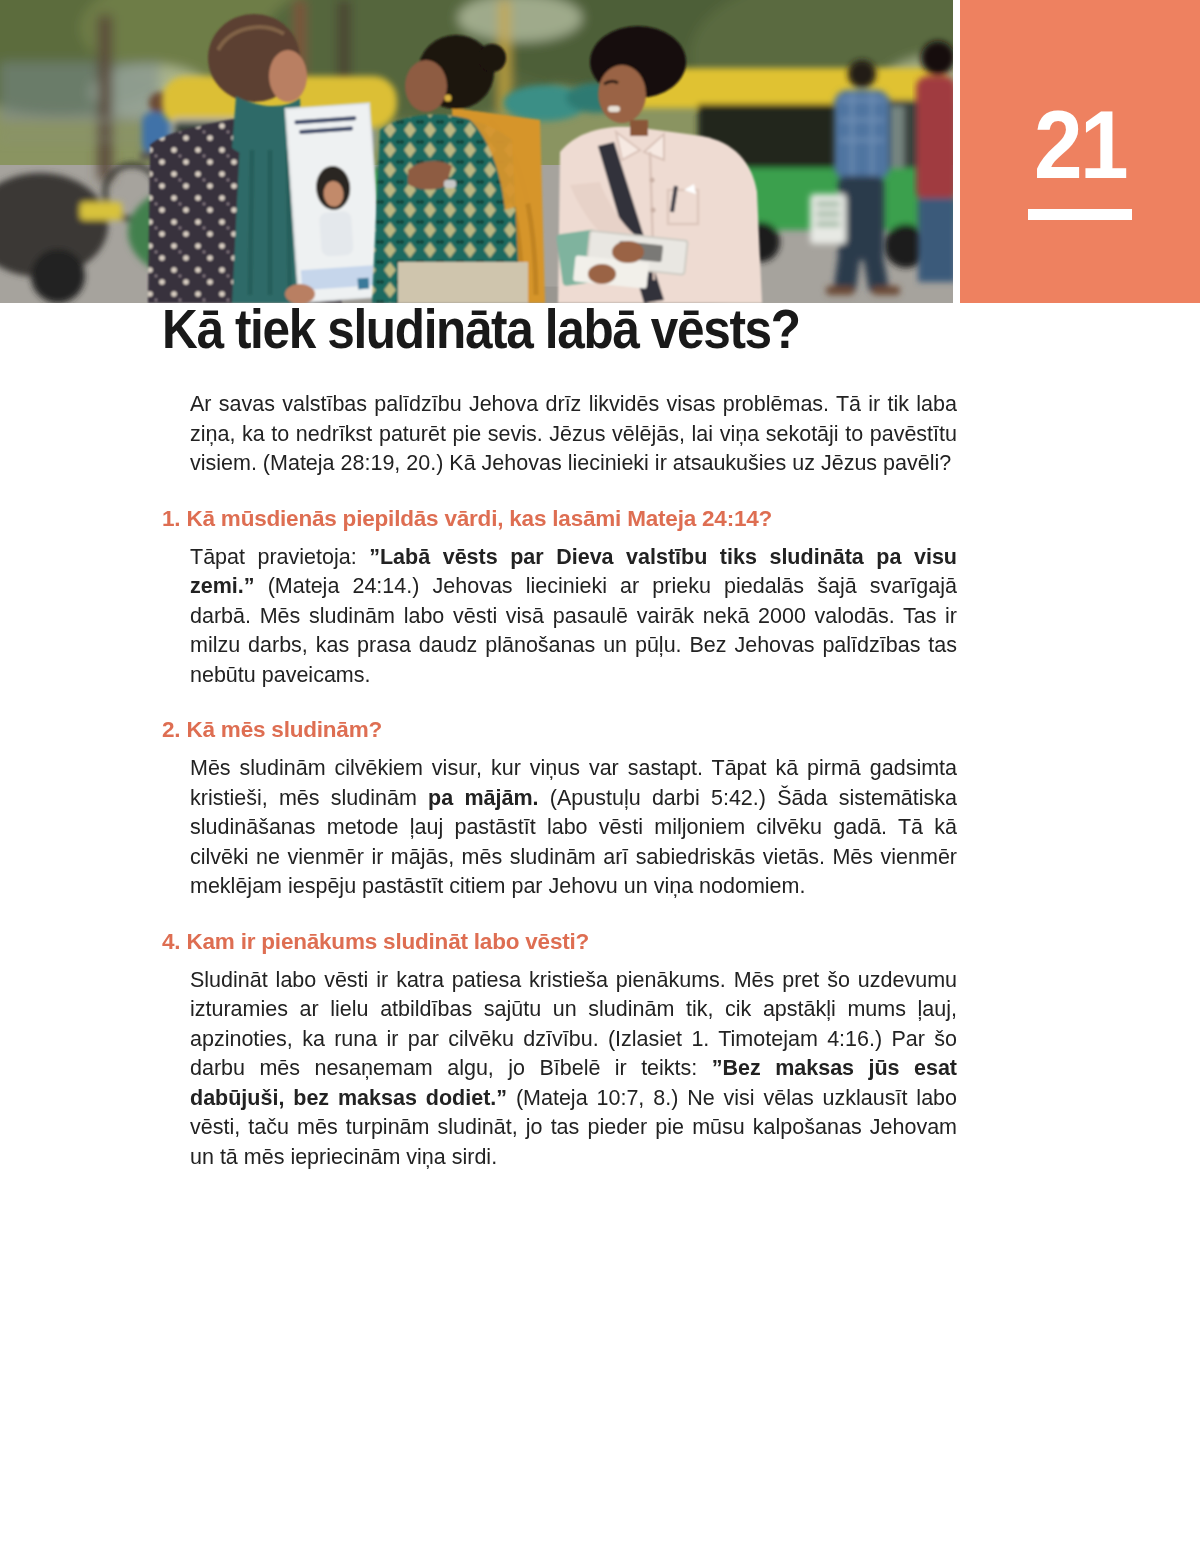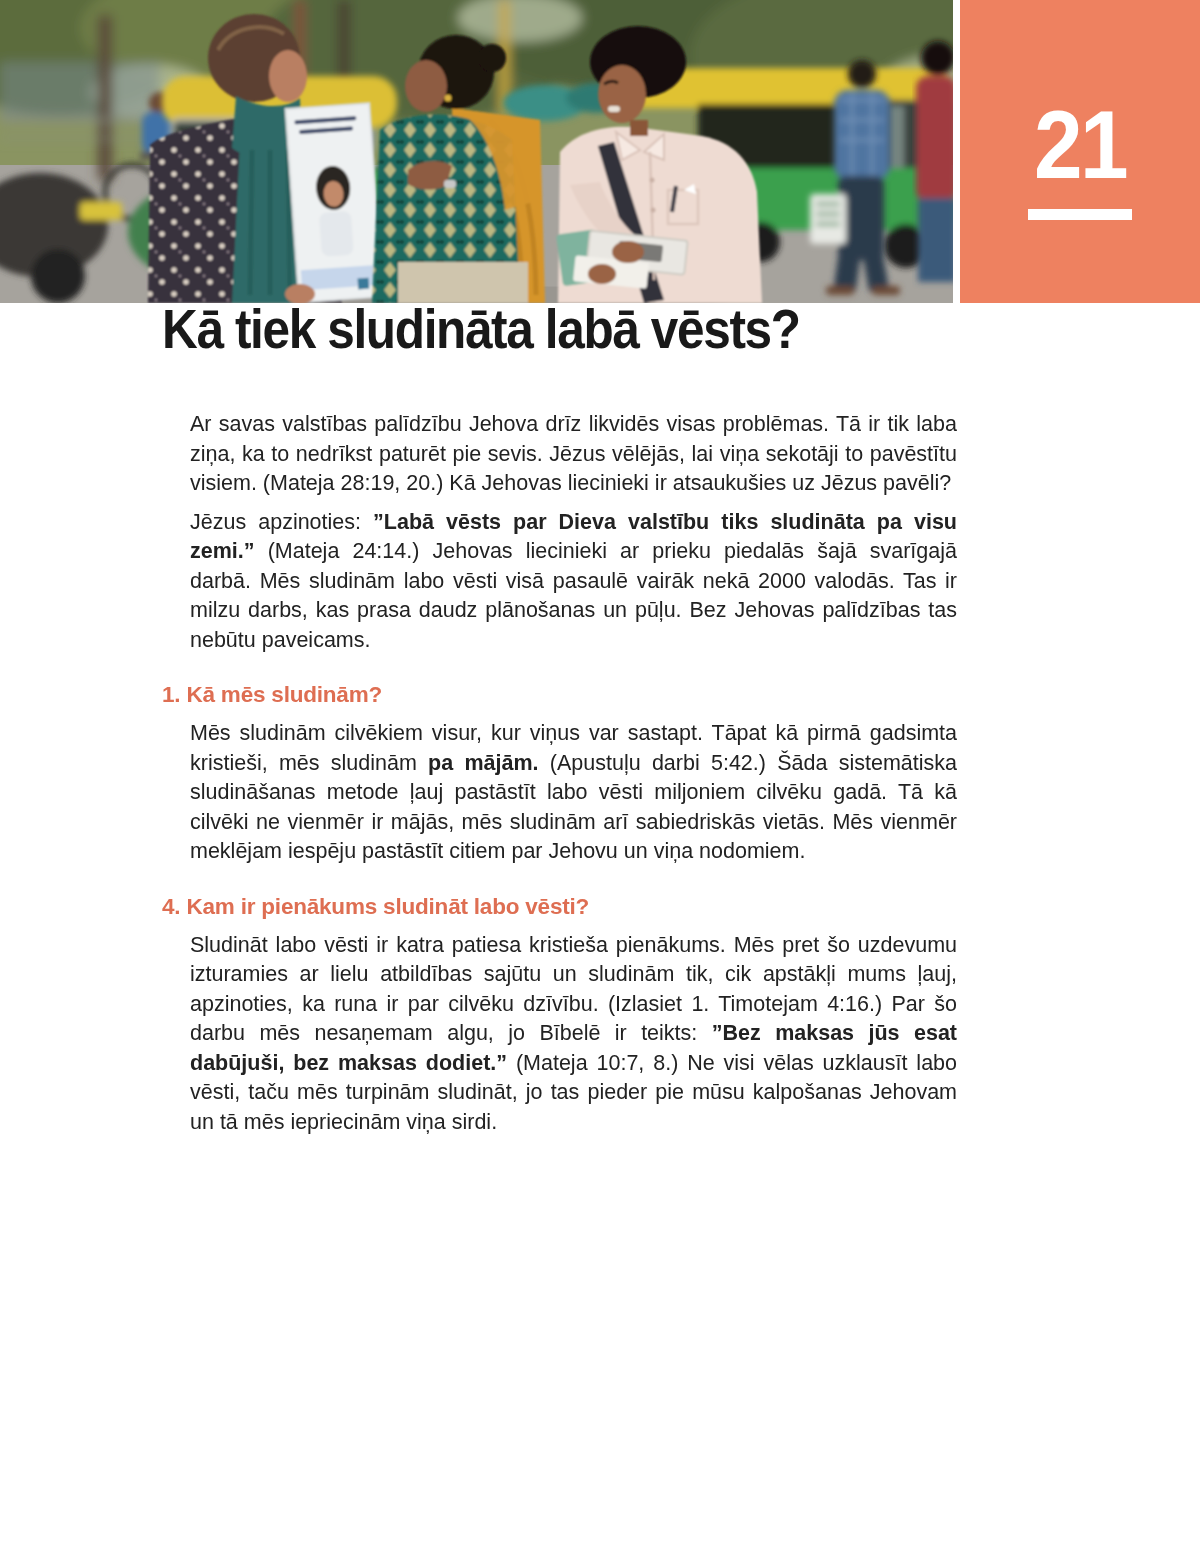--- a/index.html
+++ b/index.html
@@ -38,21 +38,21 @@
     margin:44px 0 0;
     font-size:55px;line-height:58px;font-weight:700;
     letter-spacing:-1.5px;color:#191919;
     transform:scaleX(.9);transform-origin:0 50%;
     white-space:nowrap;
   }
   p.body-par{
     font-size:21.5px;line-height:29.5px;text-align:justify;
     margin:9px 0 0 28px;color:var(--text,#222222);
   }
-  p.lead{margin-top:52px;}
+  p.lead{margin-top:32px;}
   h2.question{
     margin:25px 0 0;font-size:22.5px;line-height:30px;font-weight:700;
     color:var(--heading,#de6e52);letter-spacing:-0.2px;
   }
   .b{font-weight:700;}
 </style>
 </head>
 <body>
 
 <div class="page">
@@ -234,25 +234,26 @@
       <div class="chapter-underline"></div>
     </div>
   </div>
 
   <main class="content">
     <h1 class="title">Kā tiek sludināta labā vēsts?</h1>
 
     <p class="body-par lead">Ar savas valstības palīdzību Jehova drīz likvidēs visas problēmas. Tā ir tik laba ziņa, ka to nedrīkst paturēt pie sevis. Jēzus vēlējās, lai viņa sekotāji to pavēstītu visiem. (Mateja 28:19, 20.) Kā Jehovas liecinieki ir atsaukušies uz Jēzus pavēli?</p>
 
     <section>
-      <p class="body-par"><span>Jēzus apzinoties: </span><span class="b">”Labā vēsts par Dieva valstību tiks sludināta pa visu zemi.”</span><span> (Mateja 24:14.) Jehovas liecinieki ar prieku piedalās šajā svarīgajā darbā. Mēs sludinām labo vēsti visā pasaulē vairāk nekā 2000 valodās. Tas ir milzu darbs, kas prasa daudz plānošanas un pūļu. Bez Jehovas palīdzības tas nebūtu paveicams.</span></p>
+      <h2 class="question">1. Kā mūsdienās piepildās vārdi, kas lasāmi Mateja 24:14?</h2>
+      <p class="body-par"><span>Tāpat pravietoja: </span><span class="b">”Labā vēsts par Dieva valstību tiks sludināta pa visu zemi.”</span><span> (Mateja 24:14.) Jehovas liecinieki ar prieku piedalās šajā svarīgajā darbā. Mēs sludinām labo vēsti visā pasaulē vairāk nekā 2000 valodās. Tas ir milzu darbs, kas prasa daudz plānošanas un pūļu. Bez Jehovas palīdzības tas nebūtu paveicams.</span></p>
     </section>
 
     <section>
-      <h2 class="question">1. Kā mēs sludinām?</h2>
+      <h2 class="question">2. Kā mēs sludinām?</h2>
       <p class="body-par"><span>Mēs sludinām cilvēkiem visur, kur viņus var sastapt. Tāpat kā pirmā gadsimta kristieši, mēs sludinām </span><span class="b">pa mājām.</span><span> (Apustuļu darbi 5:42.) Šāda sistemātiska sludināšanas metode ļauj pastāstīt labo vēsti miljoniem cilvēku gadā. Tā kā cilvēki ne vienmēr ir mājās, mēs sludinām arī sabiedriskās vietās. Mēs vienmēr meklējam iespēju pastāstīt citiem par Jehovu un viņa nodomiem.</span></p>
     </section>
 
     <section>
       <h2 class="question">4. Kam ir pienākums sludināt labo vēsti?</h2>
       <p class="body-par"><span>Sludināt labo vēsti ir katra patiesa kristieša pienākums. Mēs pret šo uzdevumu izturamies ar lielu atbildības sajūtu un sludinām tik, cik apstākļi mums ļauj, apzinoties, ka runa ir par cilvēku dzīvību. (Izlasiet 1. Timotejam 4:16.) Par šo darbu mēs nesaņemam algu, jo Bībelē ir teikts: </span><span class="b">”Bez maksas jūs esat dabūjuši, bez maksas dodiet.”</span><span> (Mateja 10:7, 8.) Ne visi vēlas uzklausīt labo vēsti, taču mēs turpinām sludināt, jo tas pieder pie mūsu kalpošanas Jehovam un tā mēs iepriecinām viņa sirdi.</span></p>
     </section>
   </main>
 
 </div>

